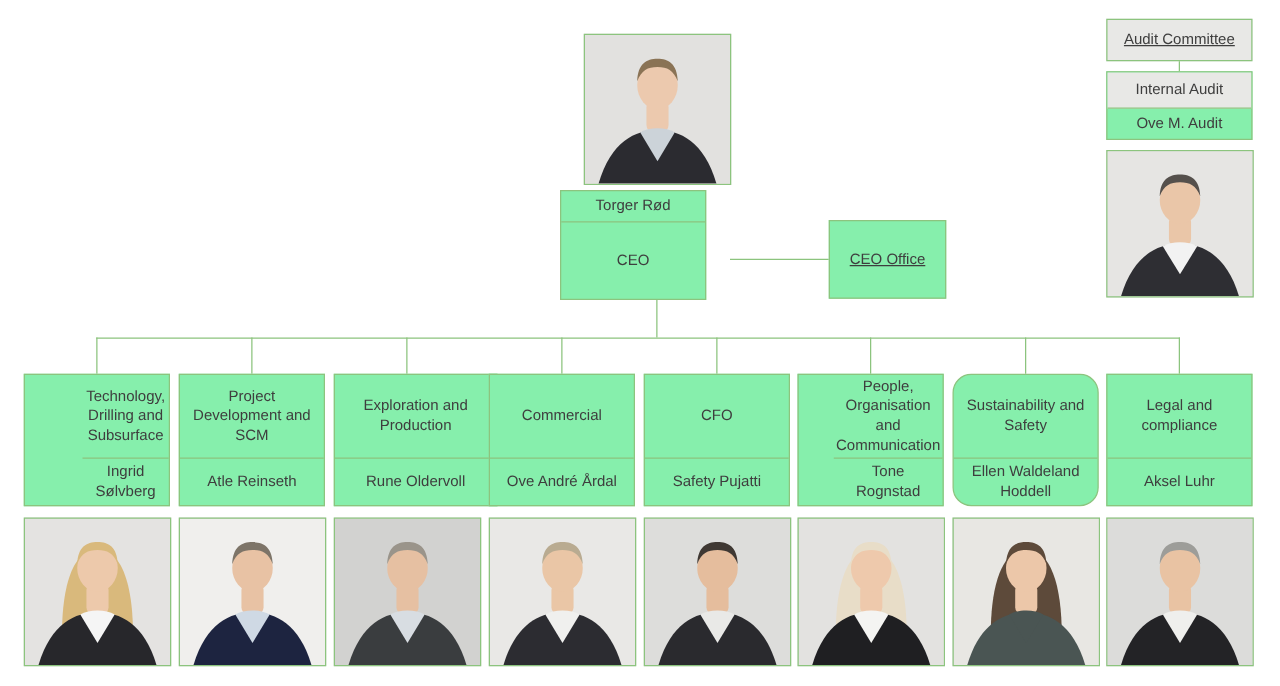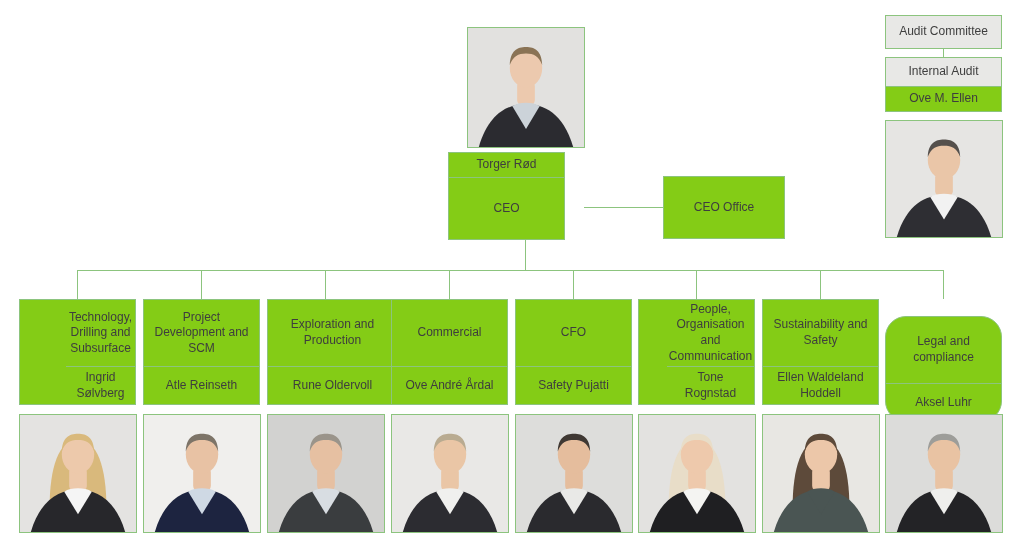--- a/index.html
+++ b/index.html
@@ -10,31 +10,31 @@
     --bg:#ffffff;
   }
   html,body{margin:0;padding:0;background:#fff;}
   .canvas{
     position:relative;width:1024px;height:549px;background:var(--bg);
     font-family:"Liberation Sans",sans-serif;color:var(--text);
     overflow:hidden;
   }
   .node{
     position:absolute;box-sizing:border-box;border:1px solid var(--green);
-    background:#84cc16;font-size:12px;text-align:center;line-height:1.3;
+    background:#86efac;font-size:12px;text-align:center;line-height:1.3;
   }
   .node .strip{
     box-sizing:border-box;height:25px;border-bottom:1px solid var(--green);
     display:flex;align-items:center;justify-content:center;padding:0 4px;
   }
   .node .body{
     box-sizing:border-box;display:flex;align-items:center;justify-content:center;
     padding:0 6px;
   }
-  .single{display:flex;align-items:center;justify-content:center;padding:16px 6px;}
+  .single{display:flex;align-items:center;justify-content:center;padding:16px 6px;text-decoration:underline;}
   .grayfill{background:var(--gray);}
   .dept-title{
     box-sizing:border-box;height:67px;border-bottom:1px solid var(--green);
     display:flex;align-items:center;justify-content:center;padding:0 5px;
   }
   .dept-name{
     box-sizing:border-box;height:37px;
     display:flex;align-items:center;justify-content:center;padding:0 5px;
   }
   .photo{
@@ -74,27 +74,27 @@
     <ellipse cx="59" cy="40" rx="16.5" ry="19.5" fill="#ecc9ae"></ellipse>
     <path d="M42.5,37 C43,23 50,19 59,19 C68,19 75,23 75.5,37 C72,28 67,25.5 59,25.5 C51,25.5 46,28 42.5,37 Z" fill="#8a7355"></path>
   </svg>
     </figure>
 
   <div class="node" style="left:448px;top:152px;width:117px">
     <div class="strip">Torger Rød</div>
     <div class="body" style="height:61px">CEO</div>
   </div>
 
-  <div class="node single" style="left:663px;top:176px;width:122px;height:63px">CEO Office</div>
+  <div class="node single" style="left:663px;top:176px;width:94px;height:63px">CEO Office</div>
 
   <div class="node single grayfill" style="left:885px;top:15px;width:117px;height:33px">Audit Committee</div>
 
   <div class="node" style="left:885px;top:57px;width:117px">
     <div class="body grayfill" style="height:29px;border-bottom:1px solid var(--green)">Internal Audit</div>
-    <div class="body" style="height:24px">Ove M. Ellen</div>
+    <div class="body" style="height:24px">Ove M. Audit</div>
   </div>
 
   <figure class="photo" id="photo-audit" style="left:885px;top:120px;width:118px;height:118px">
       <svg viewBox="0 0 118 119" width="100%" height="100%" preserveAspectRatio="none">
     <rect width="118" height="119" fill="#e6e5e3"></rect>
 
     <rect x="50" y="52" width="18" height="26" rx="6" fill="#eac6a8"></rect>
     <path d="M11,119 C21,85 41,76 59,76 C77,76 97,85 107,119 Z" fill="#2e2e33"></path>
     <path d="M45,78 L59,101 L73,78 C66,73.5 52,73.5 45,78 Z" fill="#f2f2f2"></path>
     <ellipse cx="59" cy="40" rx="16.5" ry="19.5" fill="#eac6a8"></ellipse>
@@ -120,25 +120,25 @@
         <div class="dept-name">Ove André Årdal</div>
       </div>
       <div class="node" style="left: 515px; top: 299px; width: 117px;">
         <div class="dept-title">CFO</div>
         <div class="dept-name">Safety Pujatti</div>
       </div>
       <div class="node" style="left: 638px; top: 299px; width: 117px; padding-left: 28px;">
         <div class="dept-title">People, Organisation and Communication</div>
         <div class="dept-name">Tone Rognstad</div>
       </div>
-      <div class="node" style="left: 762px; top: 299px; width: 117px;">
+      <div class="node" style="left: 762px; top: 299px; width: 117px; border-radius: 15px;">
         <div class="dept-title">Sustainability and Safety</div>
         <div class="dept-name">Ellen Waldeland Hoddell</div>
       </div>
-      <div class="node" style="left: 885px; top: 316px; width: 117px; border-radius: 21px;">
+      <div class="node" style="left: 885px; top: 299px; width: 117px;">
         <div class="dept-title">Legal and compliance</div>
         <div class="dept-name">Aksel Luhr</div>
       </div>
     </div>
   <div id="photo-row">
       <figure class="photo" style="left: 19px; top: 414px; width: 118px; height: 119px;">
         <svg viewBox="0 0 118 119" width="100%" height="100%" preserveAspectRatio="none">
     <rect width="118" height="119" fill="#e4e3e1"></rect>
     <path d="M31,119 C27,64 36,25 59,25 C82,25 91,64 87,119 Z" fill="#d9b97c"></path>
     <rect x="50" y="52" width="18" height="26" rx="6" fill="#edc9ab"></rect>

